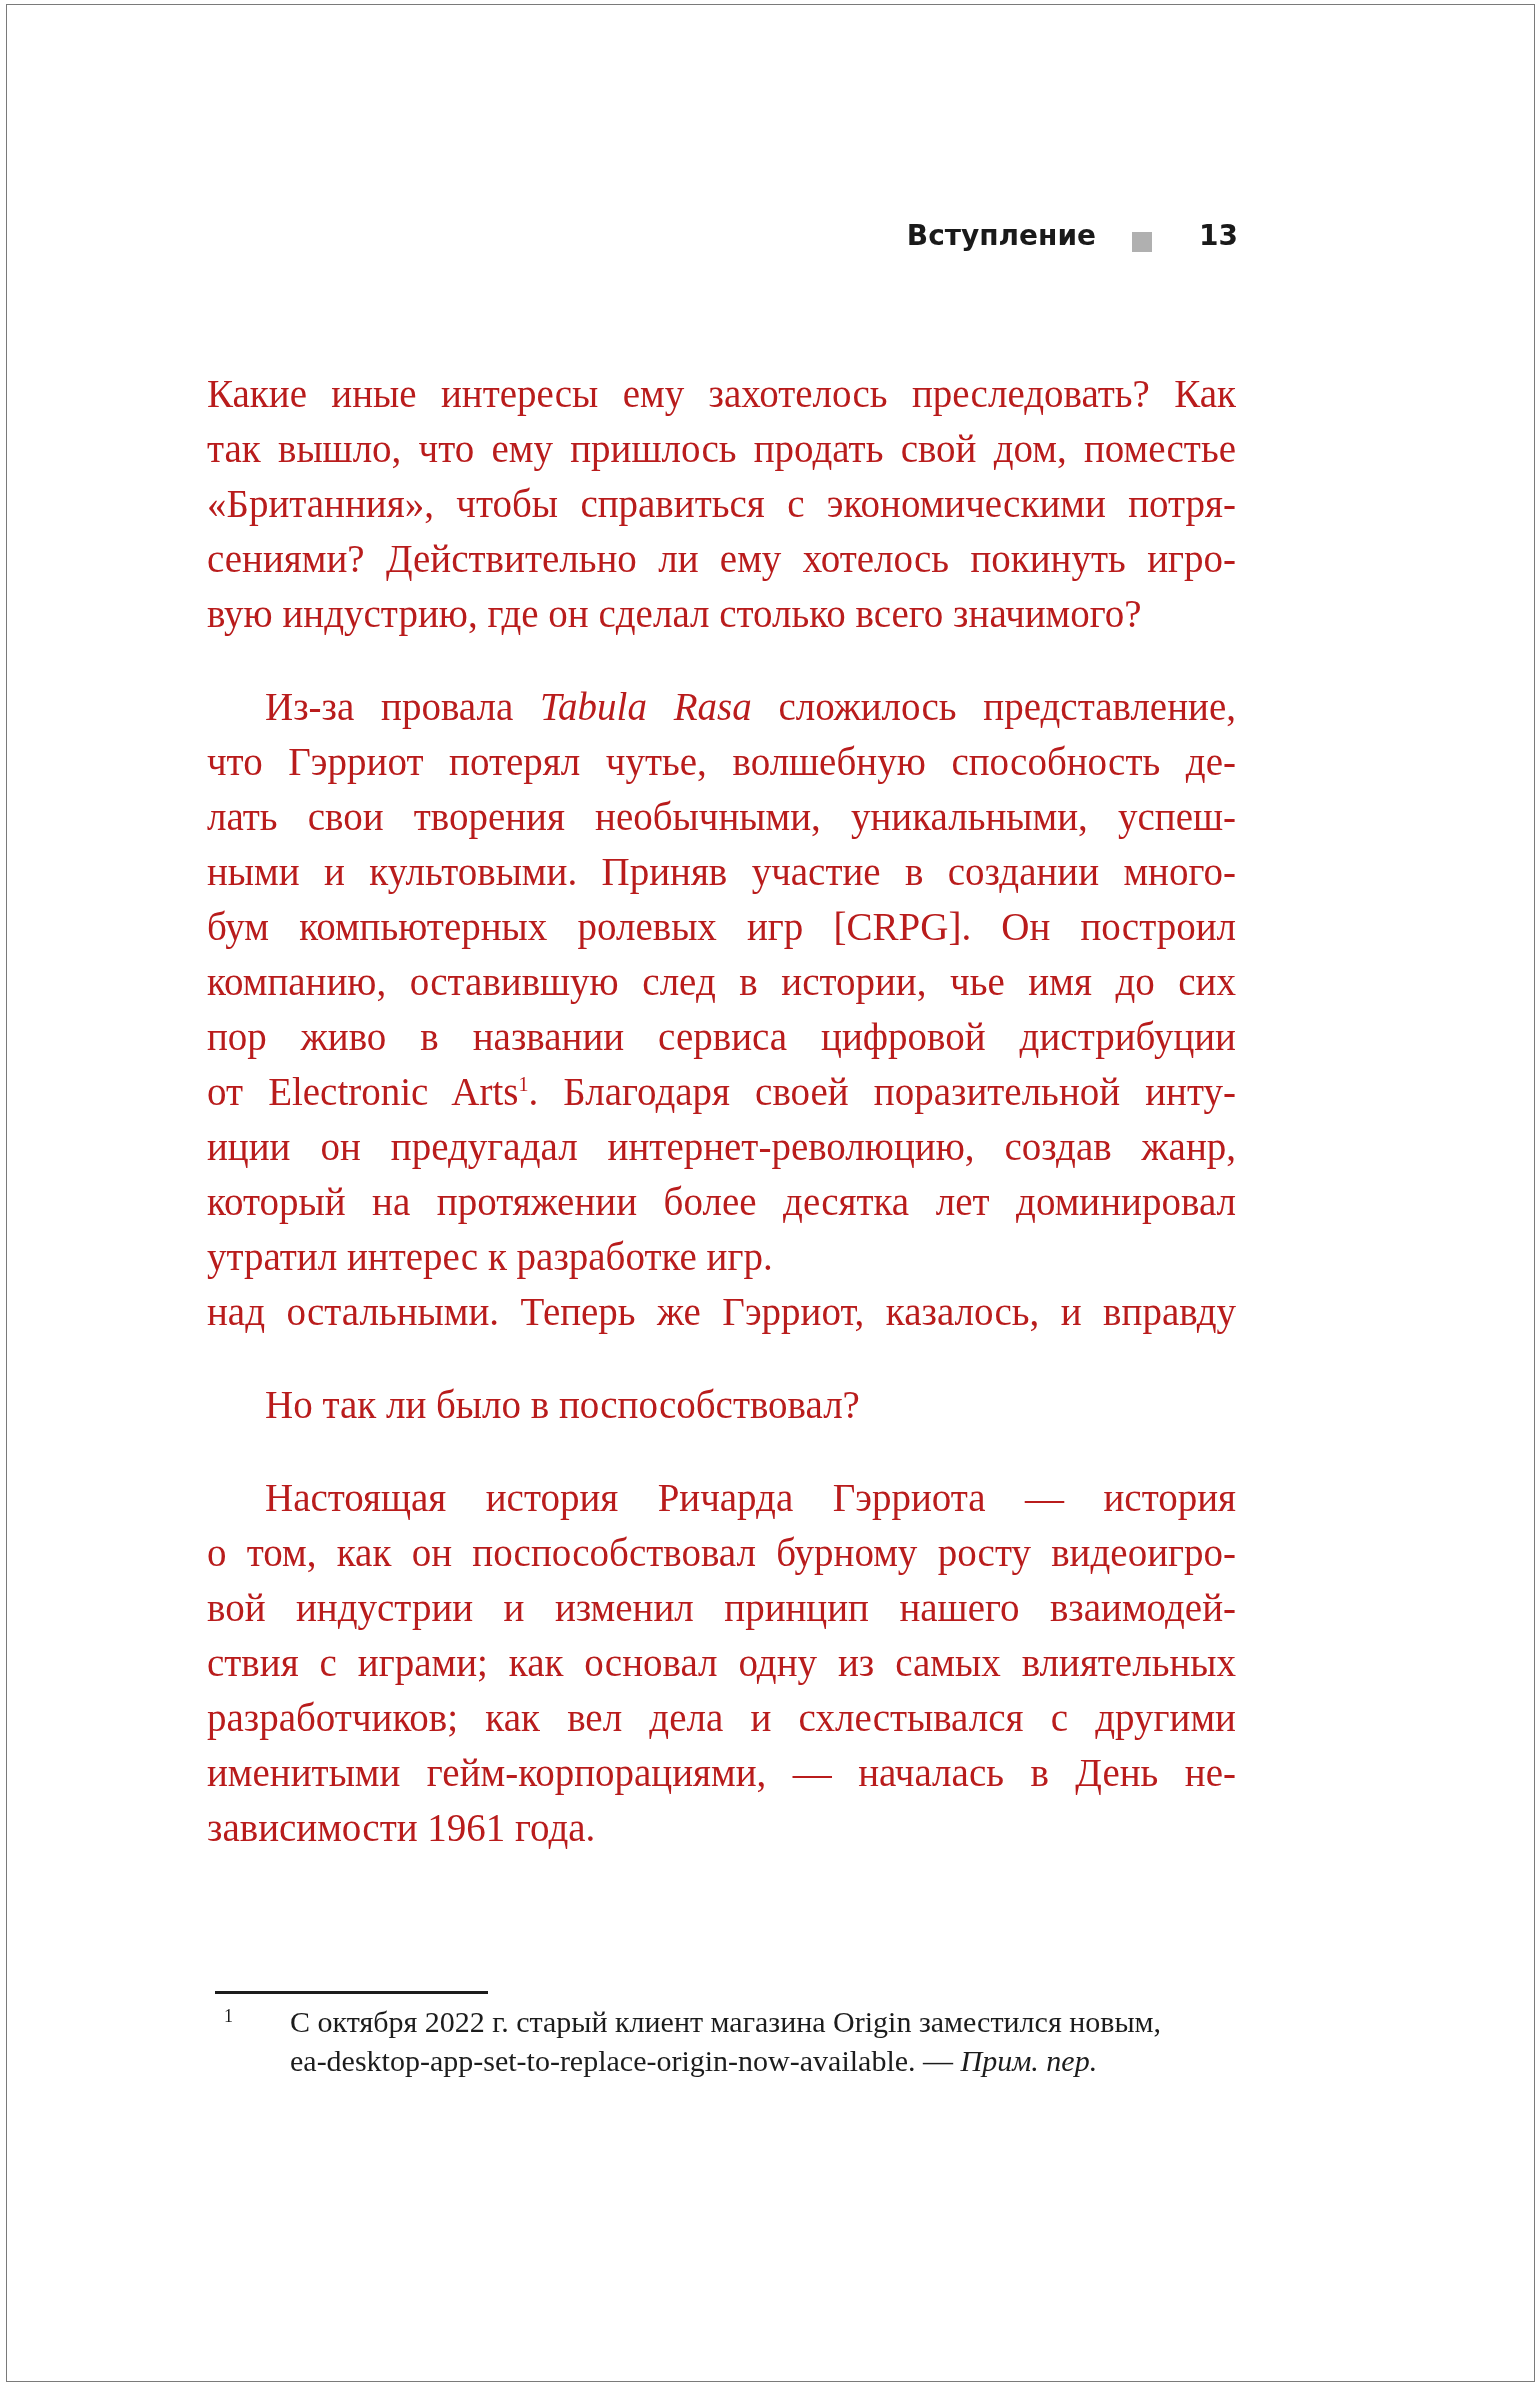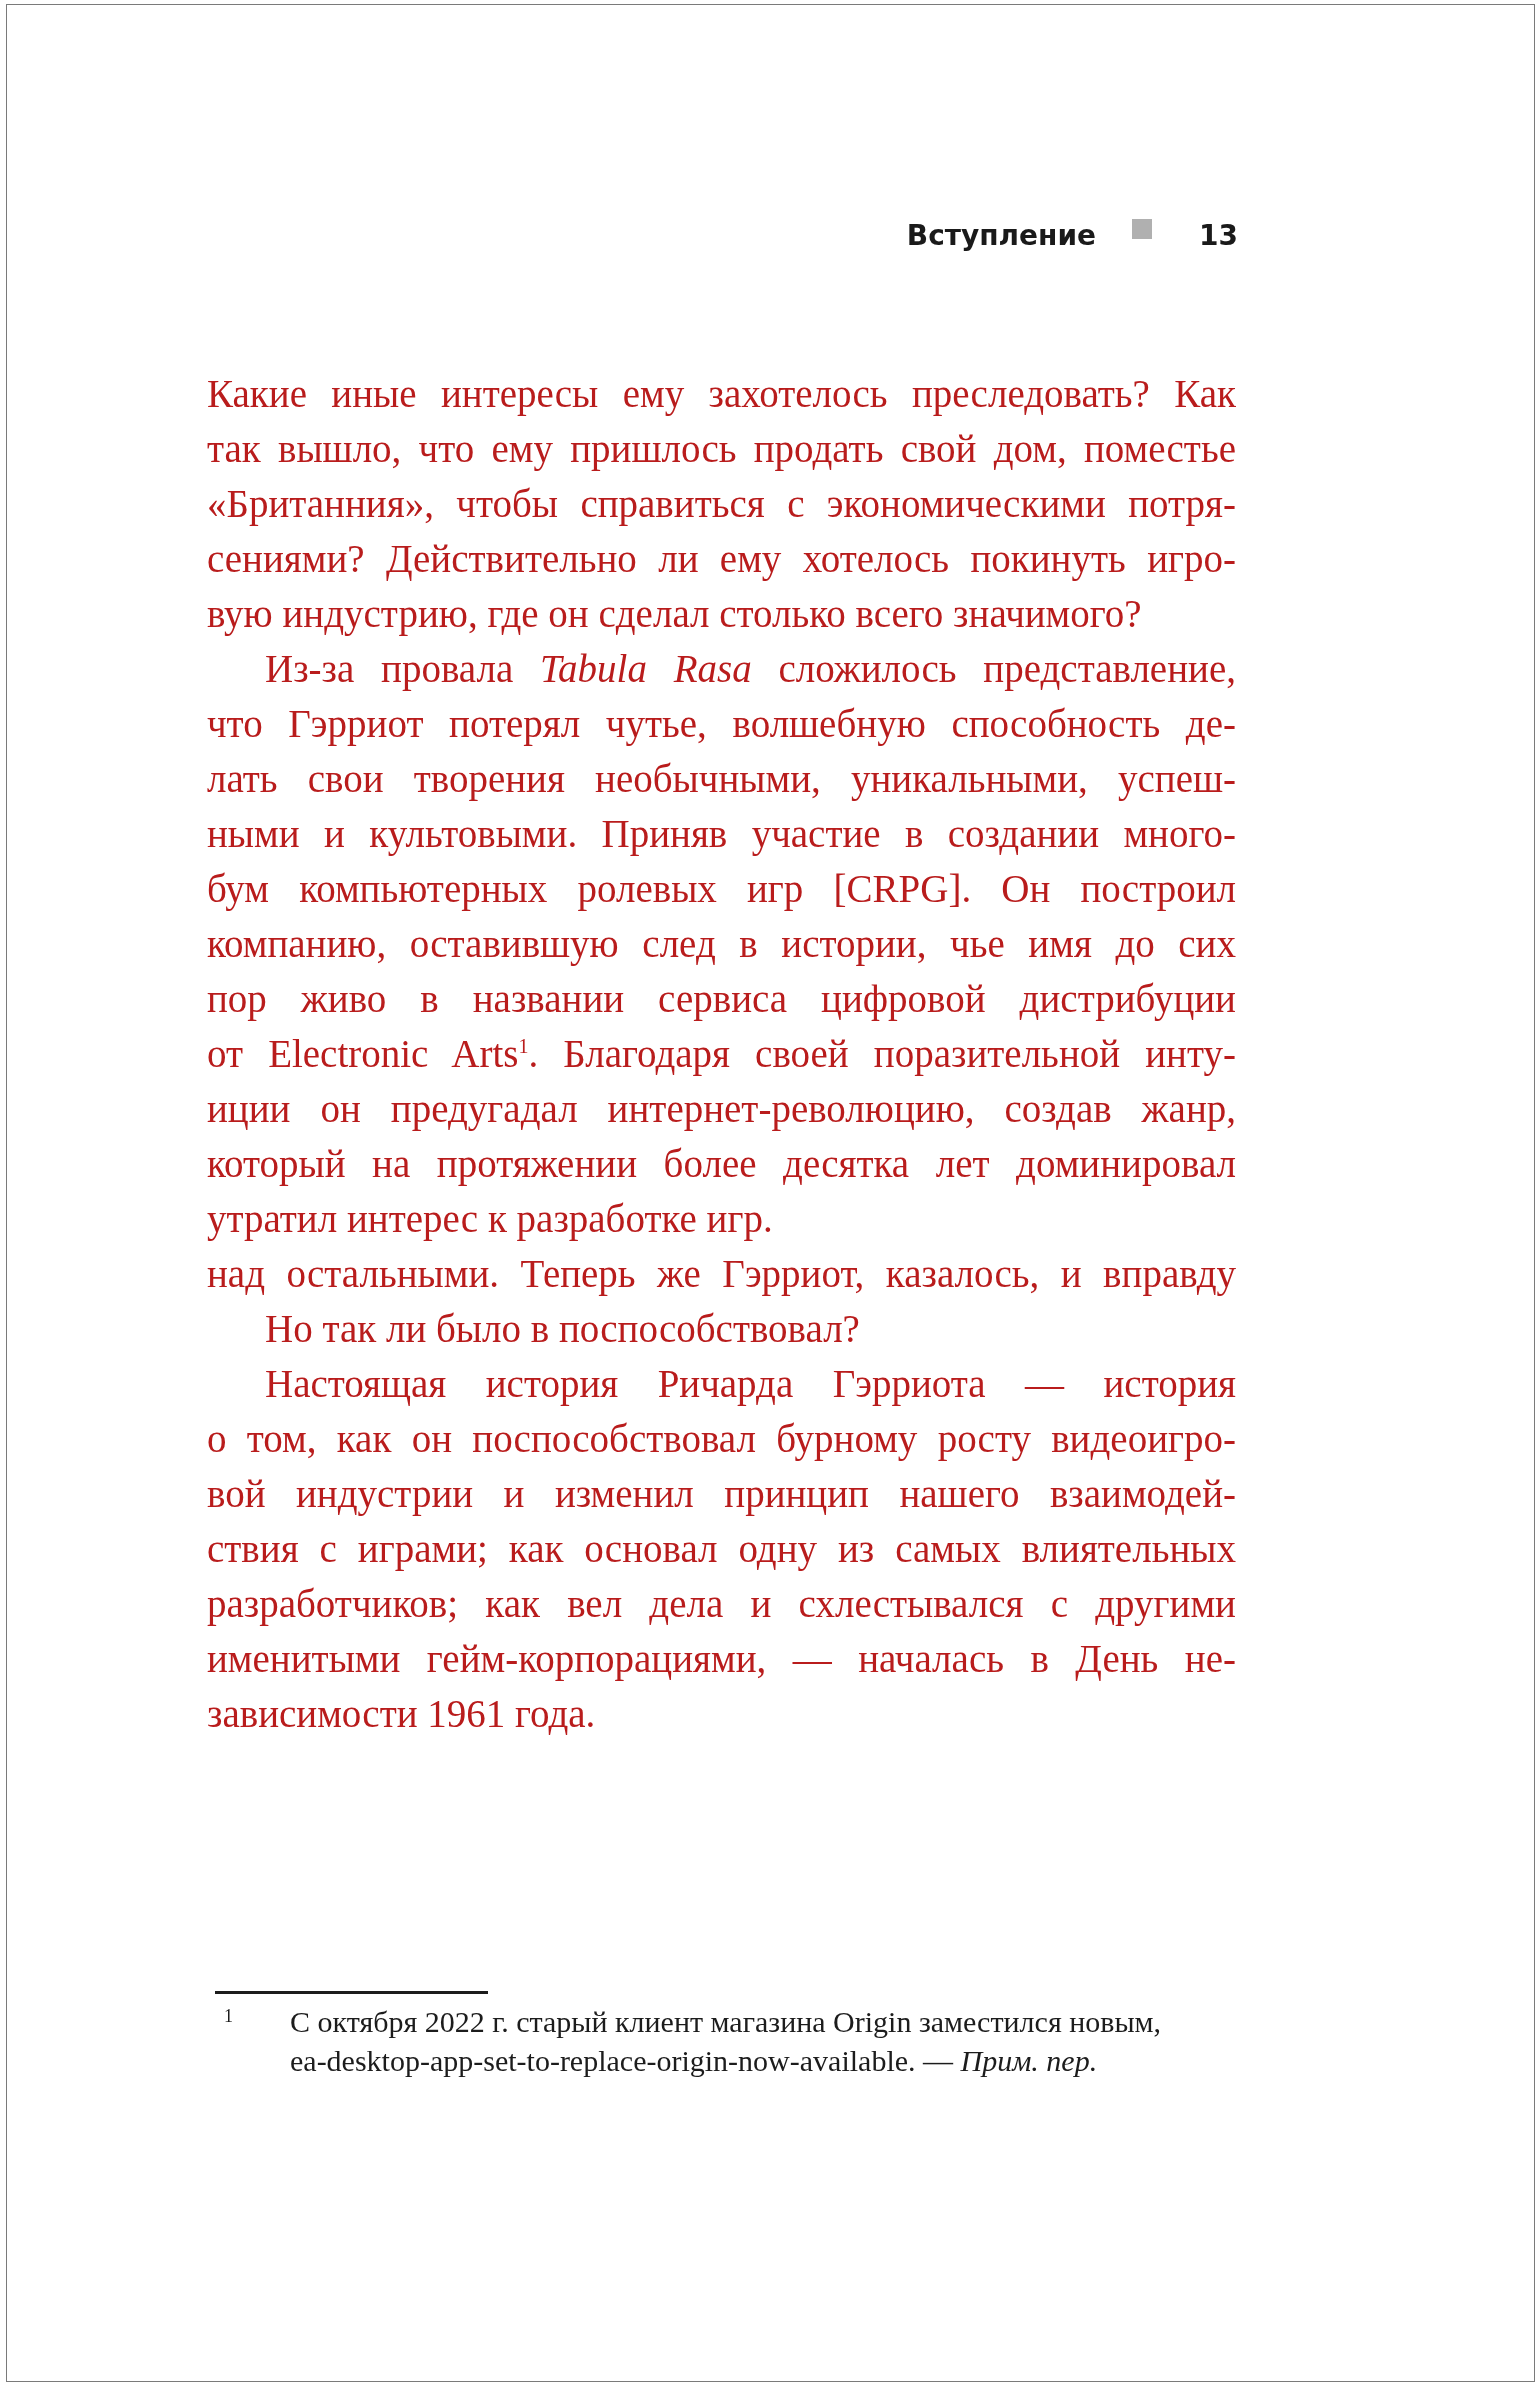--- a/index.html
+++ b/index.html
@@ -21,21 +21,21 @@
       height: 2378px;
       border: 1.8px solid #7a7a7a;
       box-sizing: border-box;
       background: #ffffff;
     }
     .running-head {
       position: absolute;
       top: 219px;
       right: 301px;
       display: flex;
-      align-items: flex-start;
+      align-items: flex-end;
       font-family: "DejaVu Sans", sans-serif;
       font-weight: bold;
       font-size: 28px;
       color: #1a1a1a;
       letter-spacing: 0px;
     }
     .running-head .section-title { margin-right: 36px; }
     .running-head .marker {
       width: 20px;
       height: 20px;
@@ -58,21 +58,21 @@
     }
     .body-text .line {
       display: block;
       text-align: justify;
       text-align-last: justify;
       white-space: nowrap;
     }
     .body-text .line.last {
       text-align-last: left;
     }
-    .body-text .indent { padding-left: 58px; }
+    .body-text .indent { padding-left: 58px; margin-top: 38px; }
     .body-text em { font-style: italic; }
     sup.fn-ref {
       font-size: 20px;
       vertical-align: super;
       line-height: 0;
     }
     .footnote-rule {
       position: absolute;
       left: 215px;
       top: 1991px;

